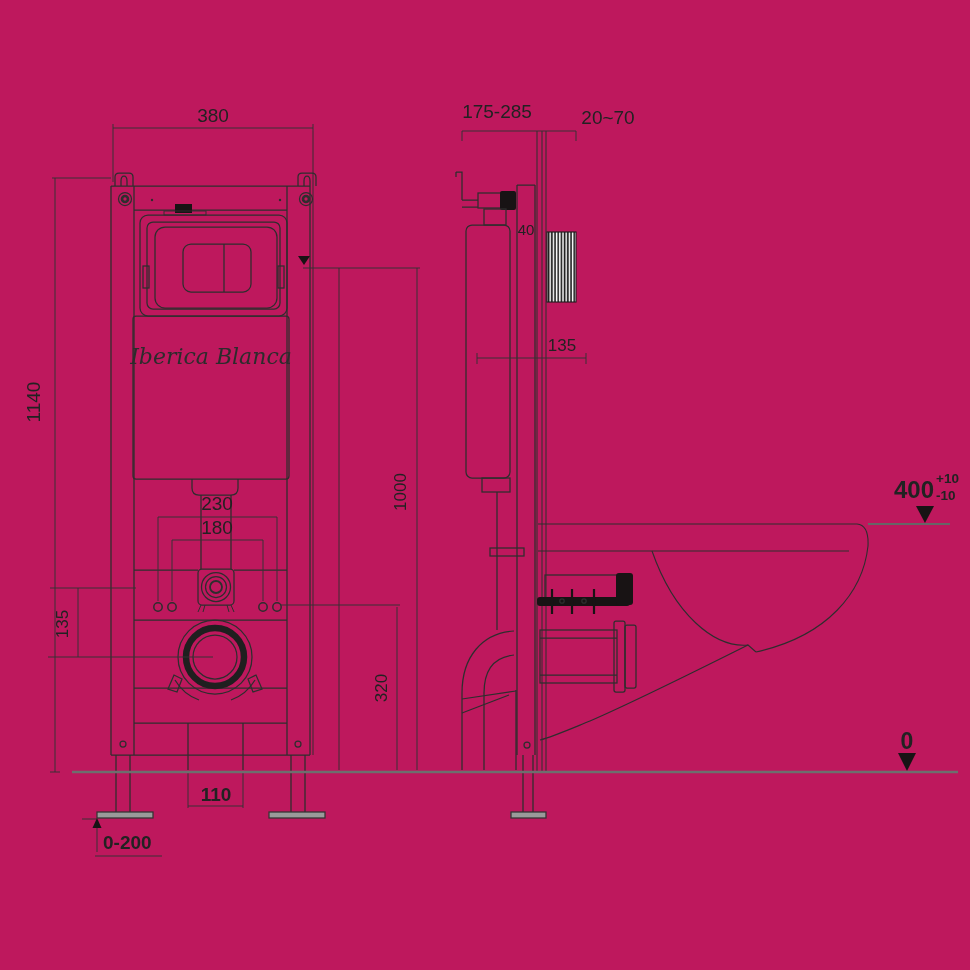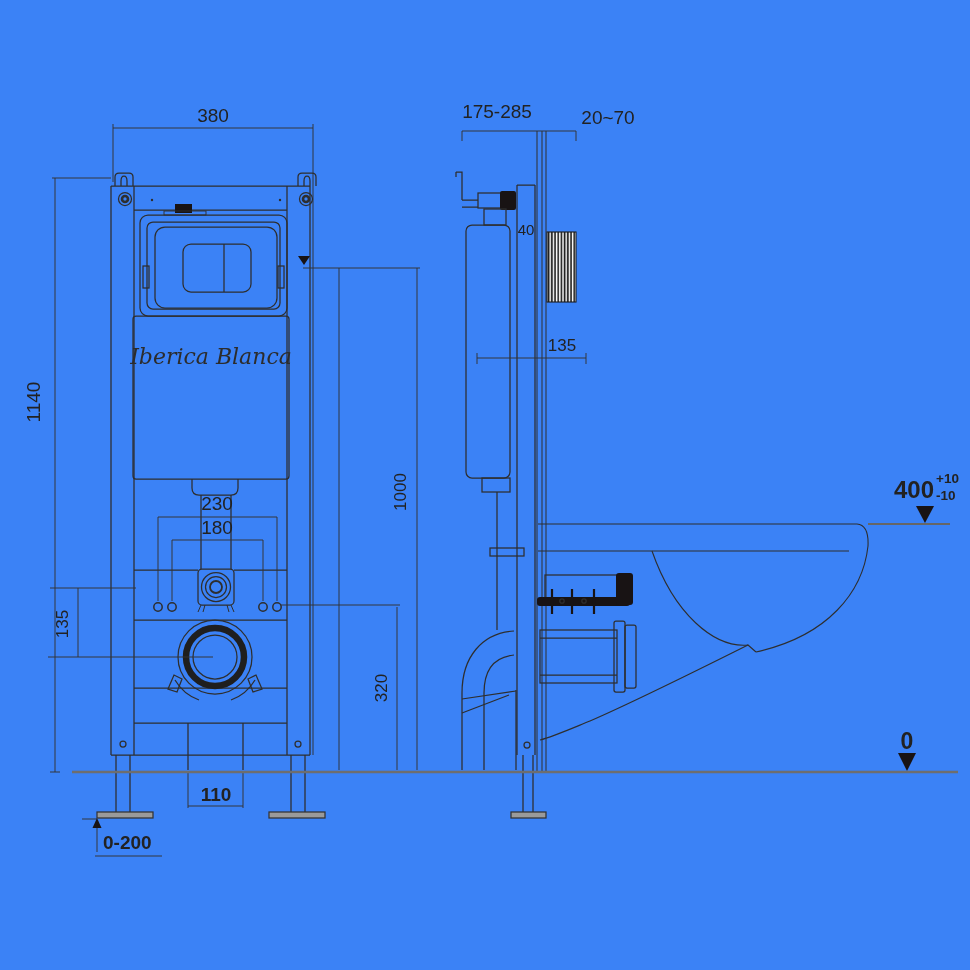--- a/index.html
+++ b/index.html
@@ -1,16 +1,16 @@
 <!DOCTYPE html>
 <html><head>
 <meta charset="utf-8">
 <style>
   html,body{margin:0;padding:0;background:#ffffff;}
-  .canvas{position:relative;width:970px;height:970px;background:#3b82f6;overflow:hidden;
+  .canvas{position:relative;width:970px;height:970px;background:#be185d;overflow:hidden;
           font-family:"Liberation Sans",sans-serif;}
   svg{position:absolute;left:0;top:0;}
   text{fill:#222;font-family:"Liberation Sans",sans-serif;}
   .dim{font-size:19px;}
   .dim-sm{font-size:17px;}
   .logo{font-family:"DejaVu Serif",serif;font-style:italic;font-size:22px;fill:#2c2c2c;}
   .bold{font-weight:bold;}
 </style>
 </head>
 <body>

